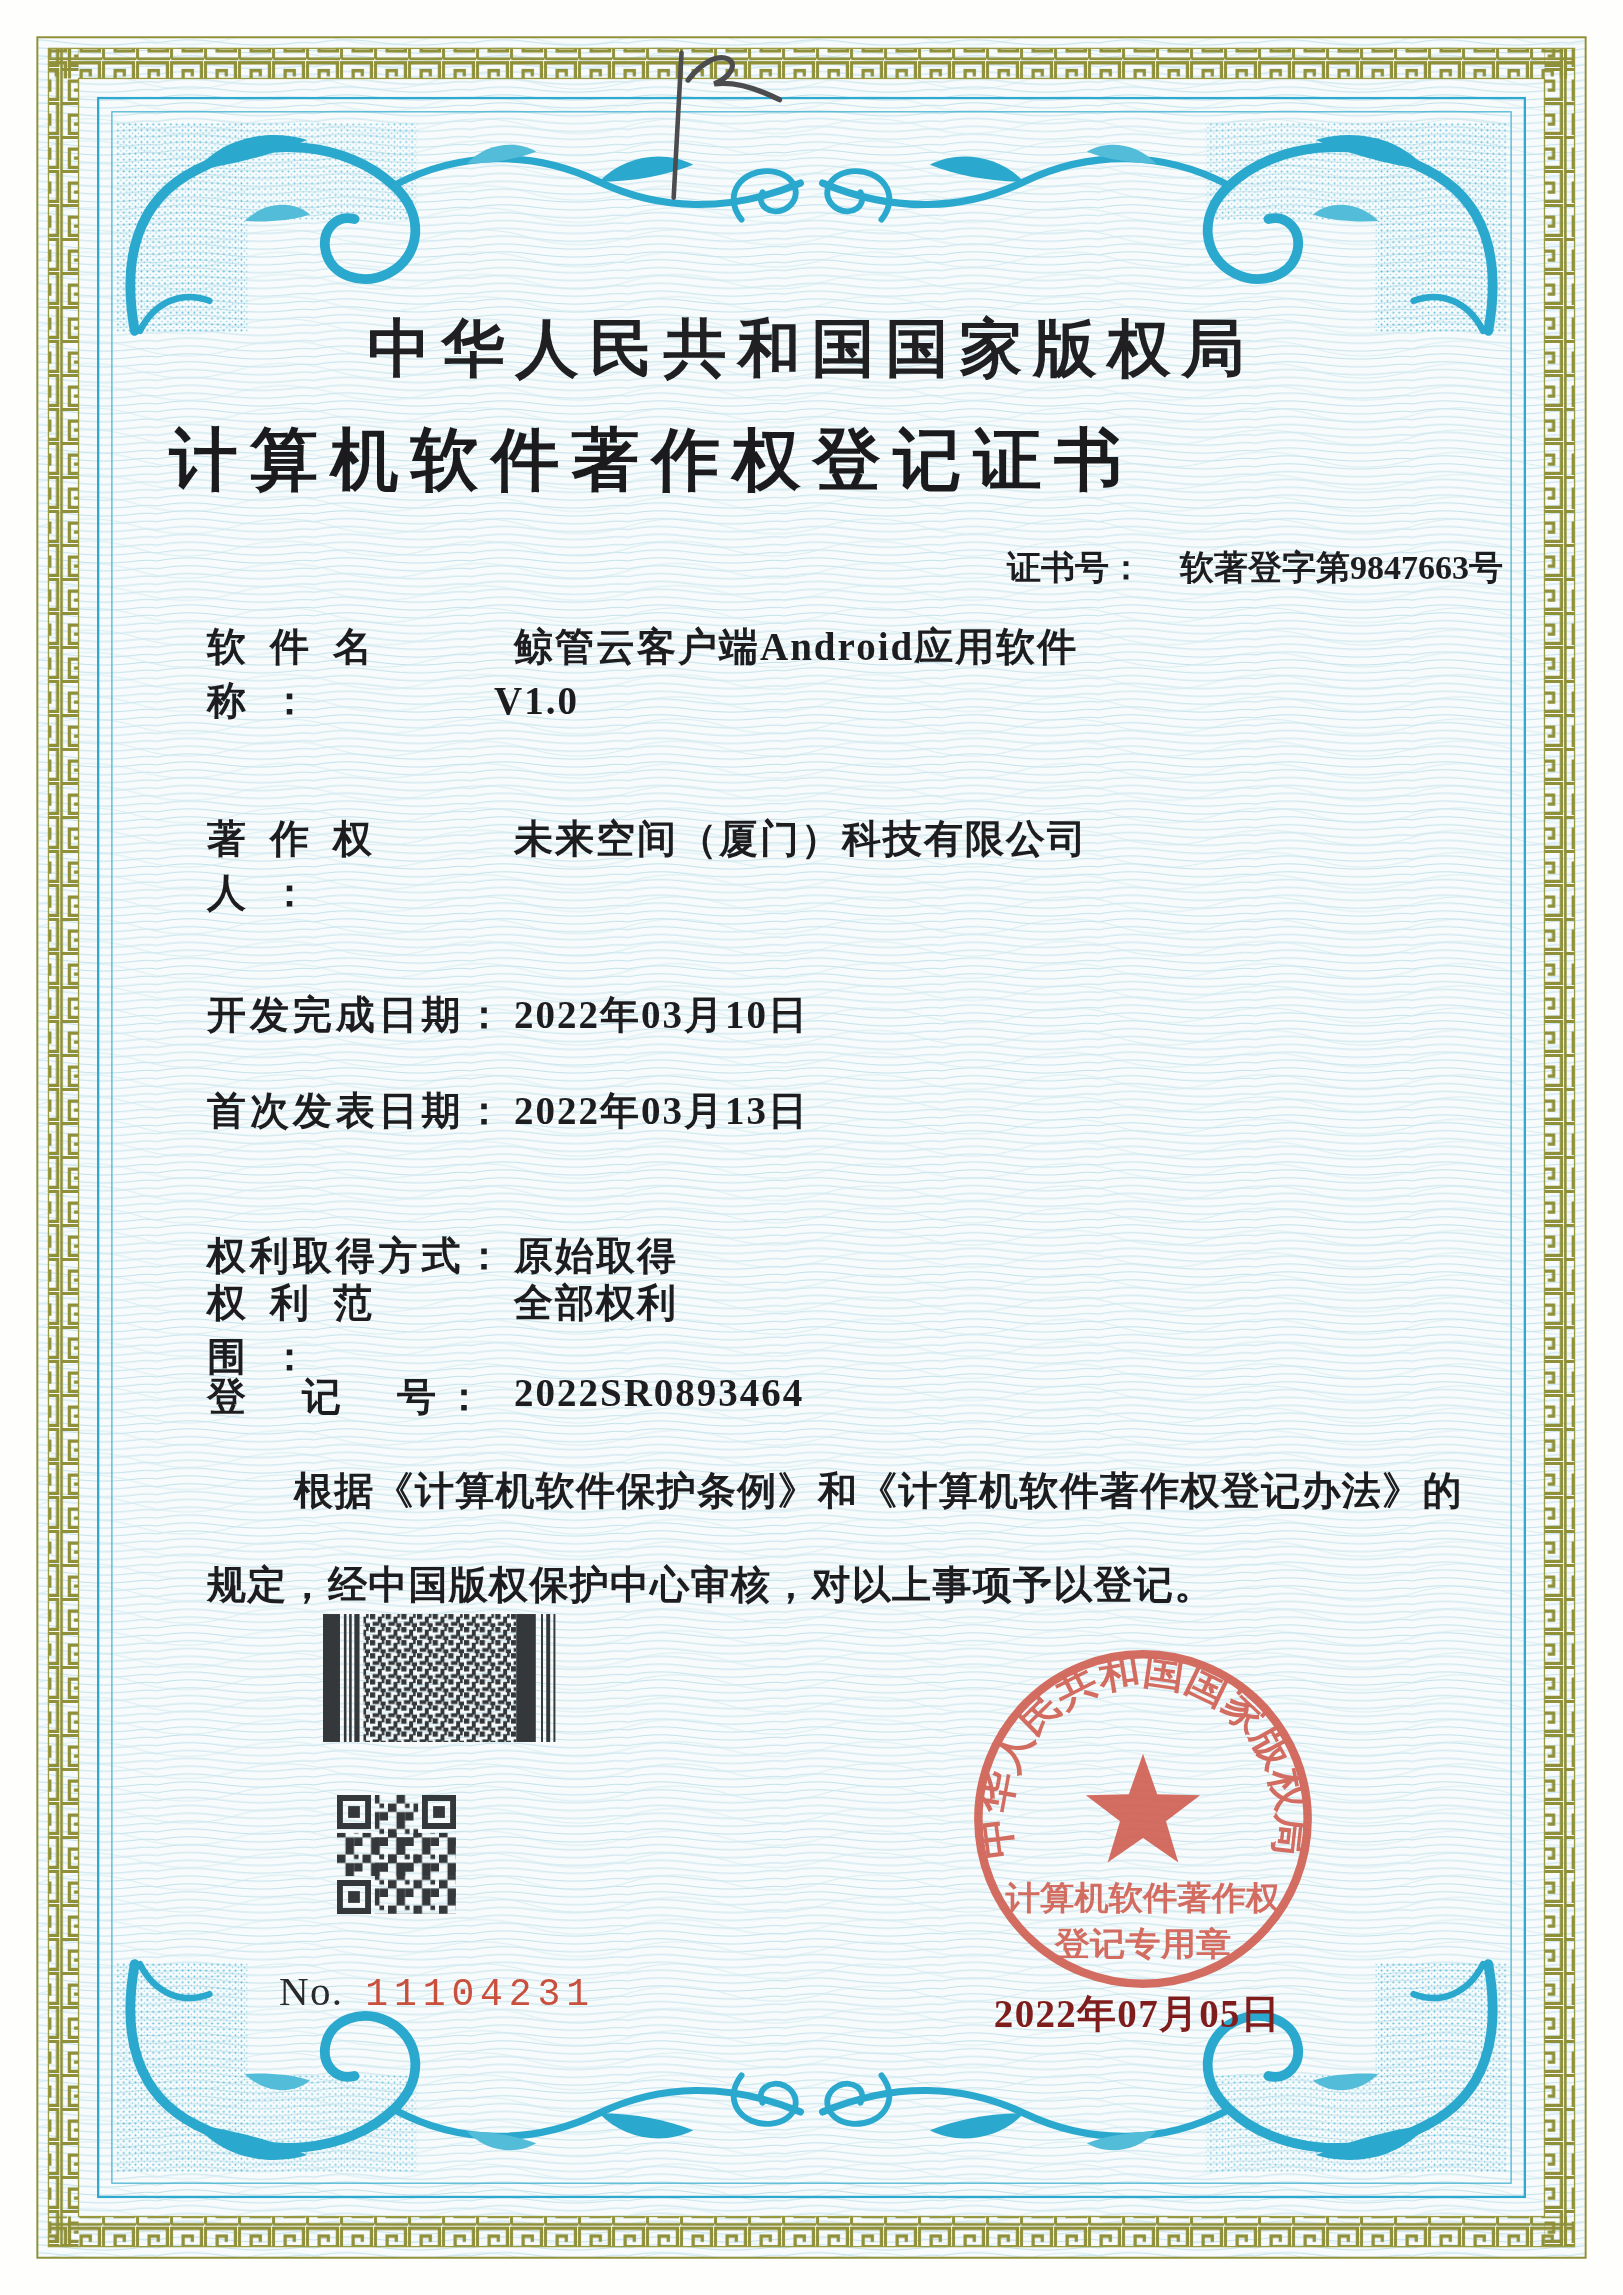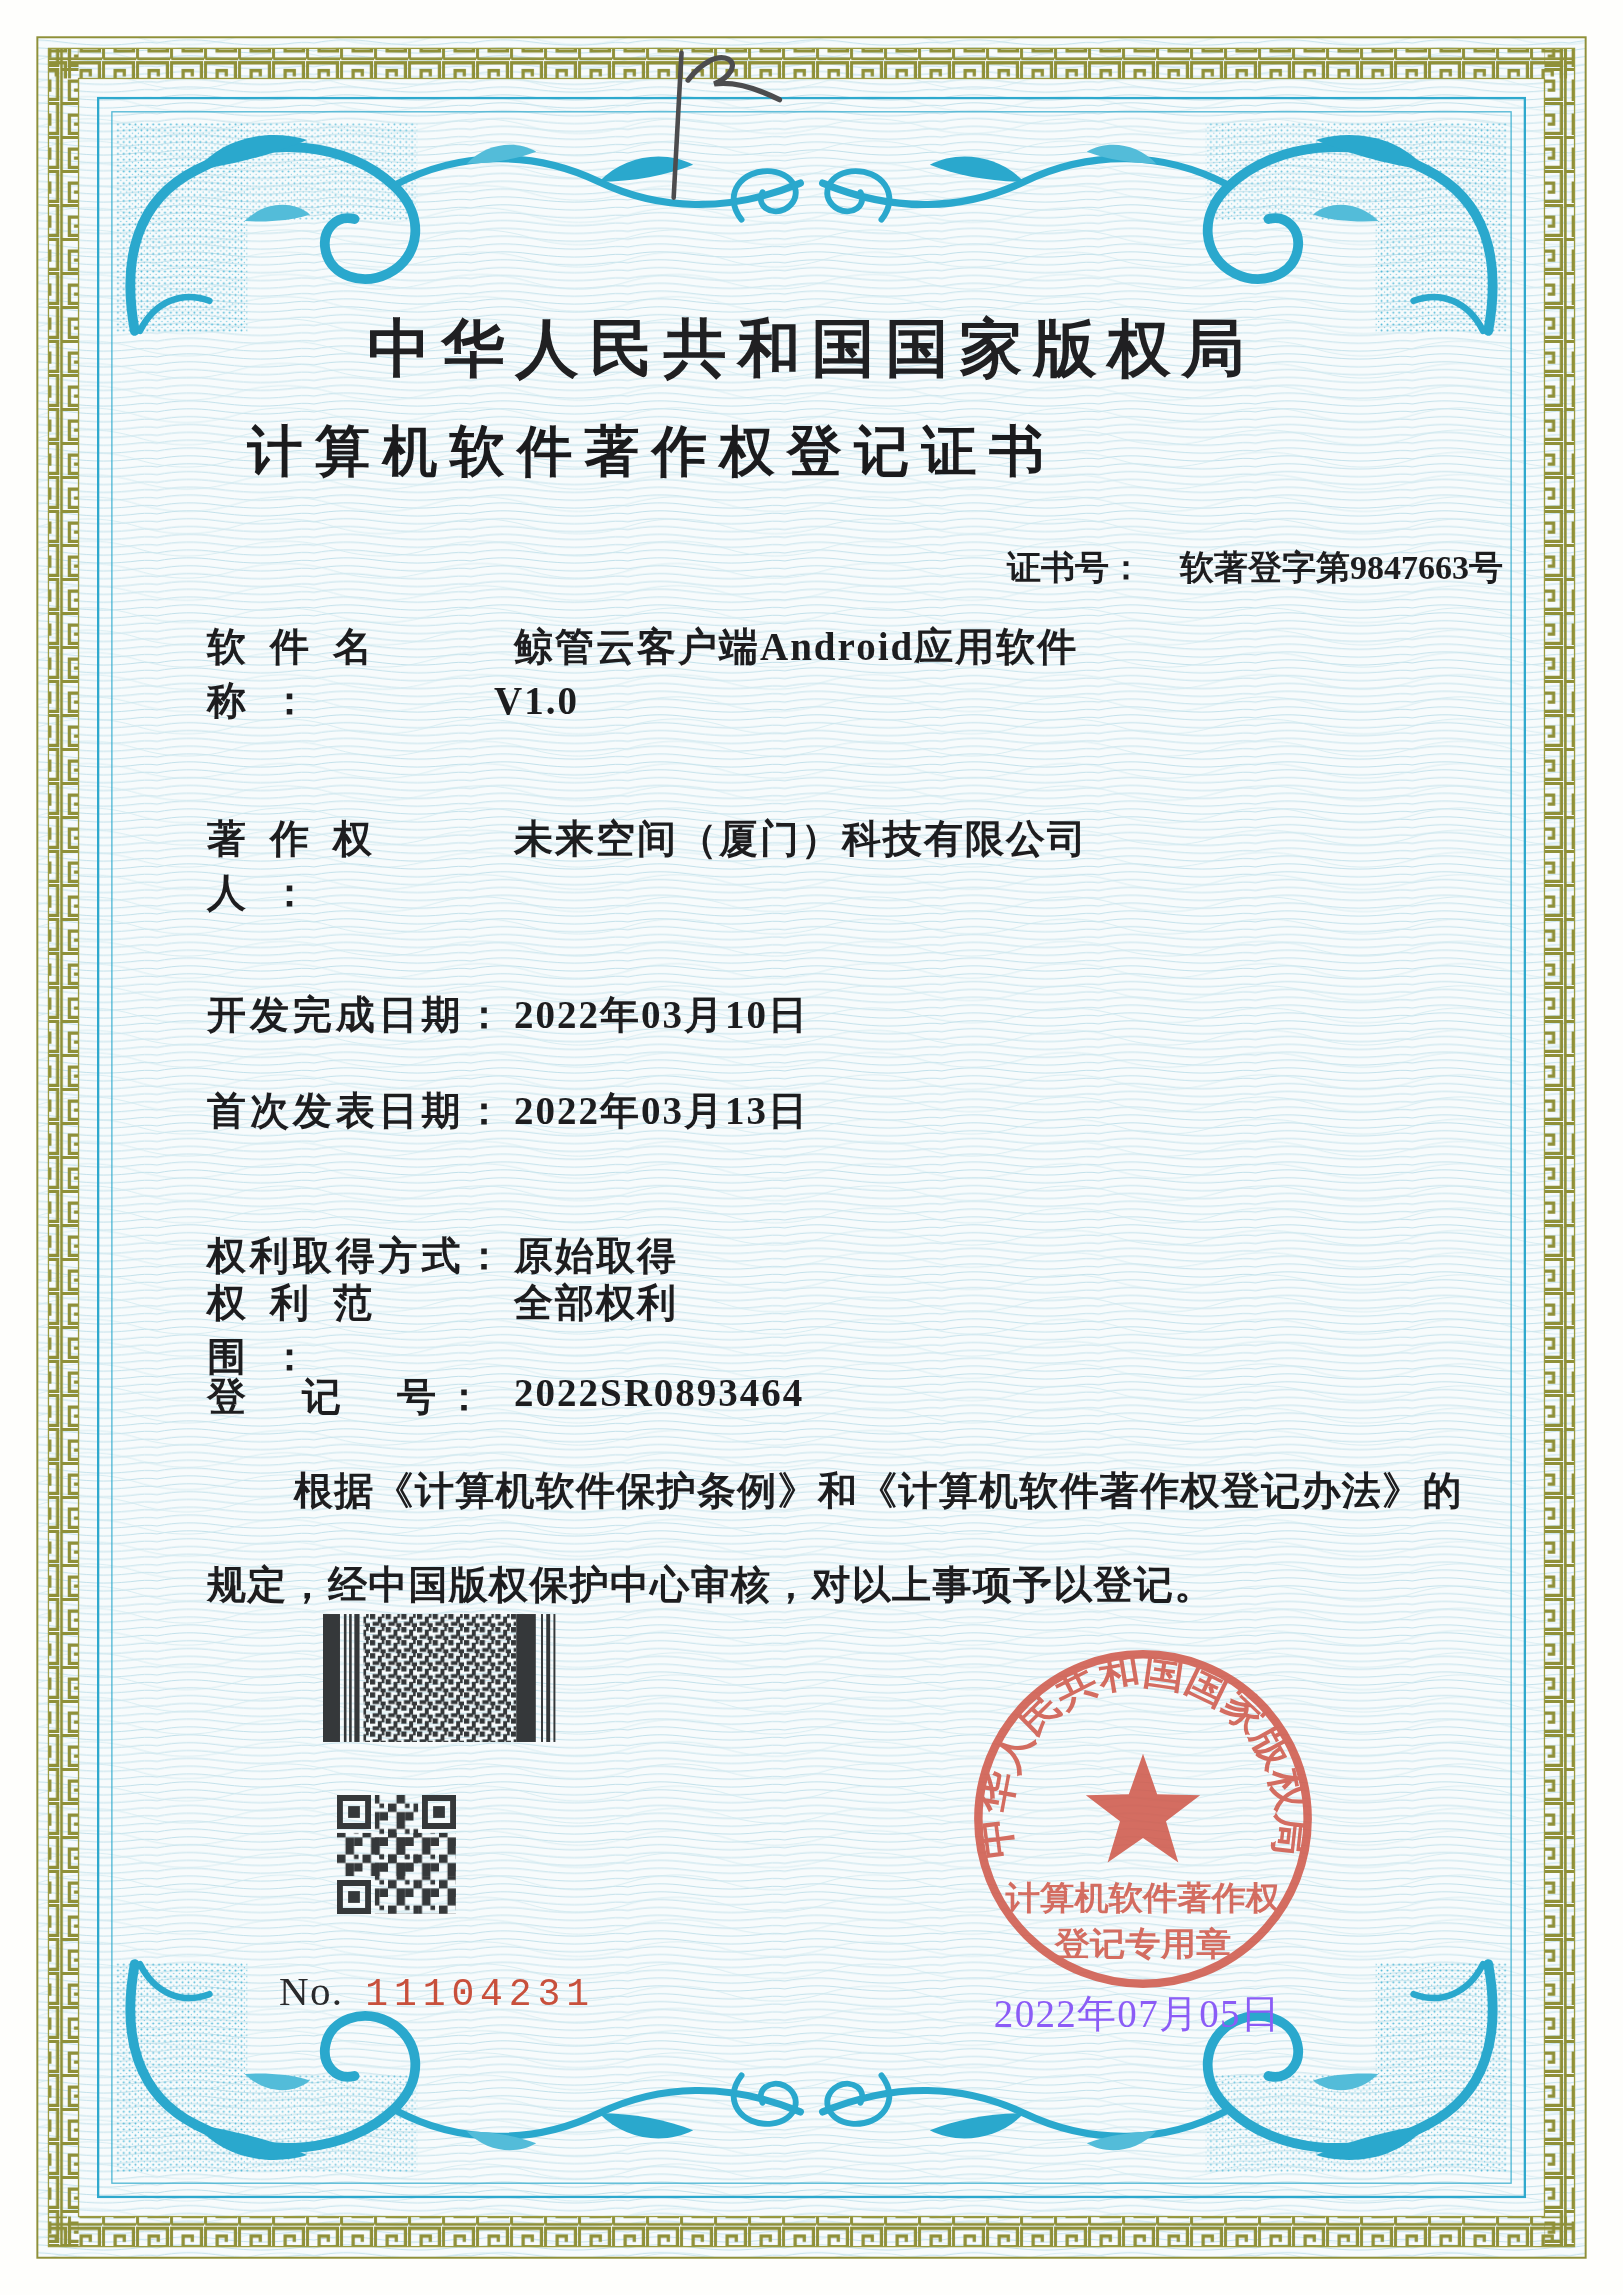--- a/index.html
+++ b/index.html
@@ -12,21 +12,21 @@
     color:#1d1d1f;
   }
   .bg-svg{position:absolute;left:0;top:0;}
   .txt{position:absolute;white-space:nowrap;}
   .authority{
     top:306px;left:0;width:1623px;text-align:center;
     font-size:63px;font-weight:bold;letter-spacing:11px;color:#202022;
   }
   .cert-title{
     top:415px;left:0;width:1304px;text-align:center;
-    font-size:55px;font-weight:bold;letter-spacing:12.4px;color:#1b1b1d;
+    font-size:68px;font-weight:bold;letter-spacing:12.4px;color:#1b1b1d;
   }
   .certno-line{top:545px;left:1007px;font-size:34px;font-weight:bold;}
   .certno-line .gap{display:inline-block;width:37px;}
   .field-row{position:absolute;left:207px;font-size:39px;font-weight:bold;}
   .f-label{display:inline-block;width:307px;vertical-align:top;font-family:Liberation Mono, monospace;}
   .sp-wide{letter-spacing:24px;}
   .sp-tight{letter-spacing:3.9px;}
   .sp-mid{letter-spacing:8.5px;}
   .f-value{display:inline-block;letter-spacing:2px;vertical-align:top;}
   .value2{position:absolute;left:494px;top:678px;font-size:39px;font-weight:bold;letter-spacing:2px;}
@@ -35,21 +35,21 @@
   .para2{left:207px;top:1558px;}
   .no-line{position:absolute;left:279px;top:1967px;font-size:41px;}
   .no-label{font-weight:normal;color:#2a2a2c;letter-spacing:1.3px;}
   .serial{
     font-family:Liberation Mono, monospace;
     color:#c8503c;font-size:38px;letter-spacing:5.9px;margin-left:22px;
     font-weight:normal;
   }
   .issue-date{
     position:absolute;left:948px;top:1987px;width:379px;text-align:center;
-    font-size:39px;font-weight:normal;letter-spacing:1.3px;color:#8b5cf6;
+    font-size:39px;font-weight:bold;letter-spacing:1.3px;color:#7f1d1d;
   }
   .overlay-svg{position:absolute;}
 </style>
 </head>
 <body>
 
 <div class="page">
 
   <svg class="bg-svg" width="1623" height="2295" viewBox="0 0 2482 3510" aria-hidden="true">
     <defs>

